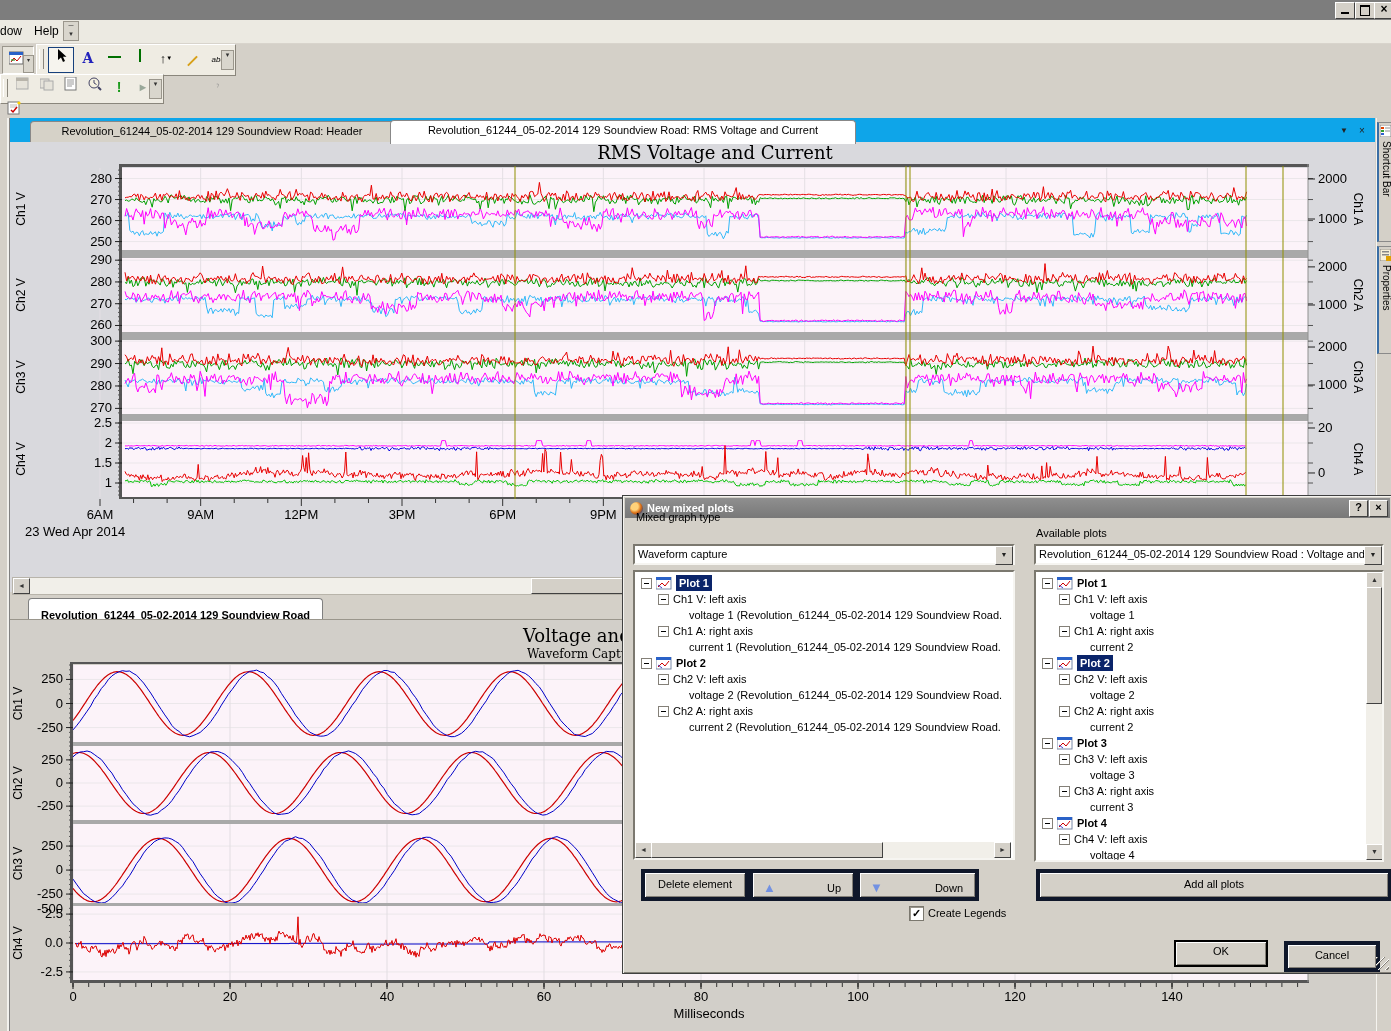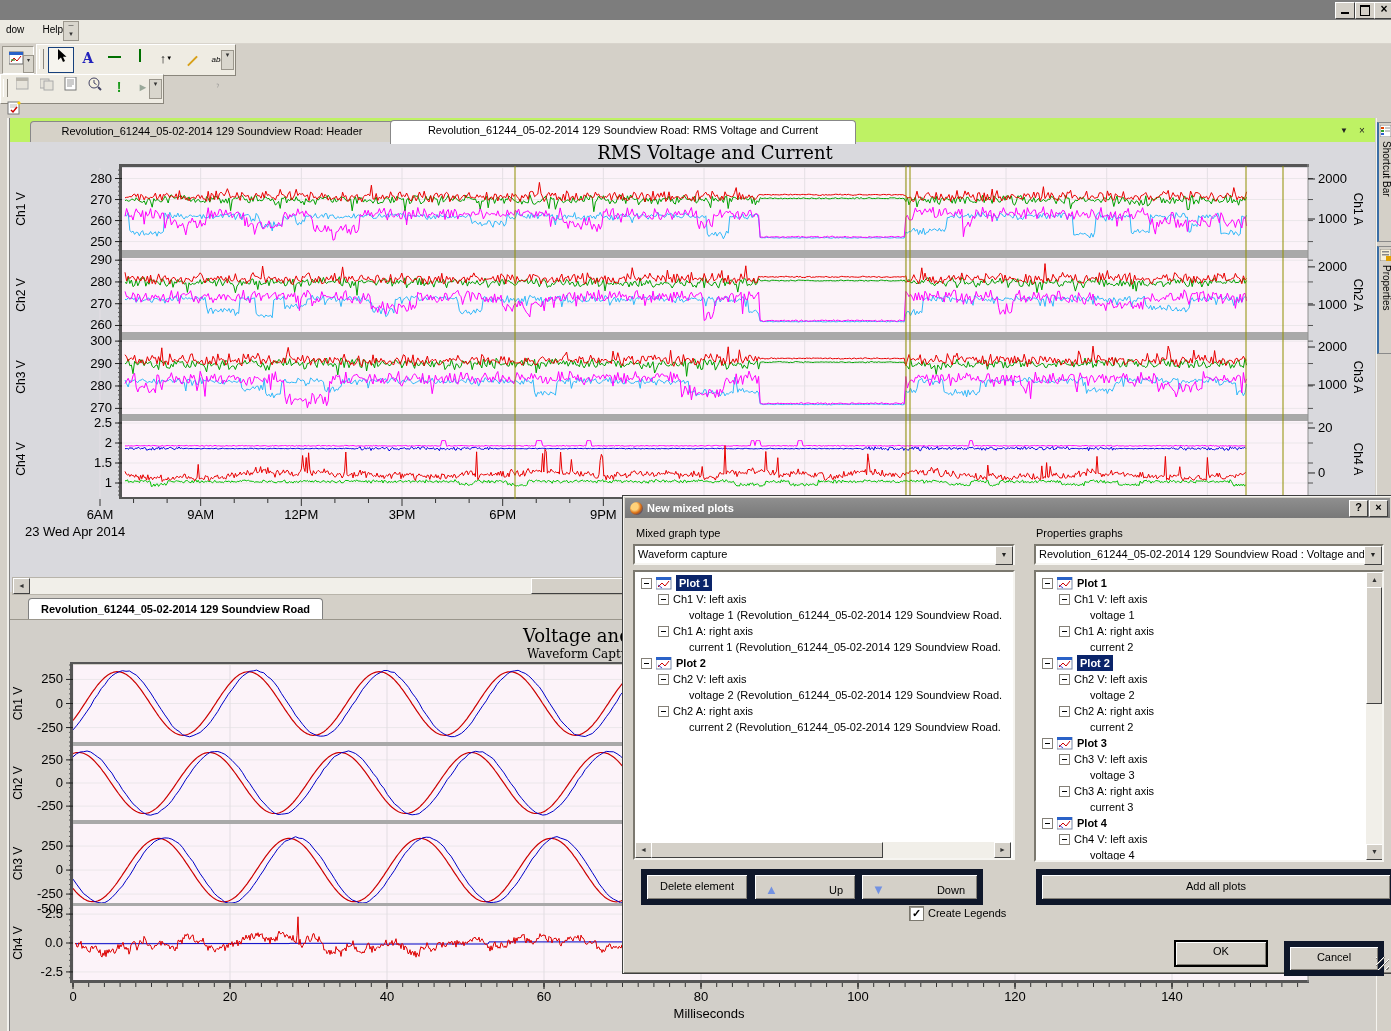--- a/index.html
+++ b/index.html
@@ -4,44 +4,44 @@
 <style>
   html,body{margin:0;padding:0}
   body{width:1391px;height:1031px;overflow:hidden;position:relative;background:#d4d0c8;
        font-family:"Liberation Sans",sans-serif;font-size:11px;color:#000;-webkit-font-smoothing:none}
   
   .titlebar{position:absolute;left:0;top:0;width:1391px;height:20px;background:#7d7d7d}
   .tbbtn{position:absolute;top:2px;width:18px;height:15px;background:#d4d0c8;
          border:1px solid;border-color:#fff #404040 #404040 #fff;text-align:center;
          font-size:10px;line-height:12px;font-weight:bold;color:#000}
   .menubar{position:absolute;left:0;top:20px;width:1391px;height:23px;background:#eceae2;border-bottom:1px solid #d8d4cc}
-  .menu-item{display:inline-block;padding:4px 9px 0 6px;font-size:10px}
+  .menu-item{display:inline-block;padding:4px 9px 0 0;font-size:12px}
   .ovf{position:absolute;width:14px;height:18px;background:#d9d6cd;border:1px solid #9a968c;
        text-align:center;font-size:7px;line-height:8px;color:#333}
   .toolwell{position:absolute;background:#e6e3da;border:1px solid;border-color:#9a968c #fff #fff #9a968c;}
   .tgroup{position:absolute;background:#efece3;border:1px solid;border-color:#fff #8a867c #8a867c #fff}
   .tbtn{display:inline-block;width:24px;height:24px;margin:2px 0 0 2px;text-align:center;line-height:22px;
         vertical-align:top;font-size:13px;color:#000}
   .tbtn.sel{border:1px solid #16407c;background:#f6f4ee;line-height:20px}
   .tbtn.small{width:22px;height:22px;line-height:20px}
   .grip{display:inline-block;width:3px;height:20px;margin:4px 2px 0 2px;border-left:1px solid #fff;border-right:1px solid #8a867c}
   
   .ledge{position:absolute;left:0;top:118px;width:9px;height:913px;background:#d4d0c8;
          border-right:1px solid #808080;box-shadow:inset -2px 0 0 #f2f1ed}
   .window{position:absolute;background:#d4d0c8}
-  .tabstrip{position:absolute;left:0;top:0;width:100%;height:24px;background:#bef264;border-bottom:1px solid #9a968c}
+  .tabstrip{position:absolute;left:0;top:0;width:100%;height:24px;background:#0ea5e9;border-bottom:1px solid #9a968c}
   .tab{position:absolute;top:3px;height:21px;font-size:11px;line-height:19px;text-align:center;
        border:1px solid #888;border-bottom:none;border-radius:4px 4px 0 0;background:#d6d2c8;
        padding:0 8px;white-space:nowrap;overflow:hidden}
   .tab.active{background:#fff;font-weight:normal;z-index:3;top:2px;height:23px}
   .stripbtn{position:absolute;top:7px;width:14px;height:13px;text-align:center;font-size:8px;line-height:12px;color:#222}
   .client1{position:absolute;left:0;top:24px;width:1365px;height:450px;background:#d9d9dd}
   .client2{position:absolute;left:0;top:22px;width:1365px;height:411px;background:#d2cfc9}
   .tab2{position:absolute;top:0;height:22px;background:#fff;border:1px solid #808080;border-bottom:none;
-        border-radius:4px 4px 0 0;font-weight:bold;font-size:11px;line-height:20px;padding:0 12px;white-space:nowrap}
+        border-radius:4px 4px 0 0;font-weight:bold;font-size:11px;line-height:20px;padding:6px 12px;white-space:nowrap}
   
   .sbh{position:absolute;height:16px;background:#f1efe9;border:1px solid #b8b4aa}
   .sbv{position:absolute;width:16px;background:#f1efe9}
   .sbbtn{position:absolute;width:15px;height:14px;background:#d4d0c8;border:1px solid;
          border-color:#fff #404040 #404040 #fff;text-align:center;font-size:7px;line-height:13px;color:#333}
   .sbthumb{position:absolute;background:#d4d0c8;border:1px solid;border-color:#fff #404040 #404040 #fff}
   
   .sidepanel{position:absolute;left:1376px;top:118px;width:15px;height:913px;background:#d4d0c8;border-left:1px solid #f4f3ef}
   .vtab{position:absolute;left:0;width:14px;background:#d4d0c8;border:1px solid #8a8a8a;border-left:2px solid #3a6ea5}
   .vtab .vlabel{position:absolute;left:0;top:18px;width:13px;writing-mode:vertical-rl;font-size:10px;white-space:nowrap}
@@ -62,21 +62,21 @@
                border-color:#fff #404040 #404040 #fff;text-align:center;font-size:7px;line-height:15px;color:#222}
   .treebox{position:absolute;background:#fff;border:2px solid;border-color:#7b786f #f6f5f1 #f6f5f1 #7b786f;box-sizing:border-box;overflow:hidden}
   .trow{height:16px;line-height:16px;white-space:nowrap;font-size:11px;position:relative}
   .expbox{display:inline-block;width:9px;height:9px;border:1px solid #848078;background:#fff;
           vertical-align:middle;margin-right:4px;position:relative}
   .expbox::before{content:"";position:absolute;left:2px;top:4px;width:5px;height:1px;background:#000}
   .plotico{display:inline-block;vertical-align:middle;margin-right:4px;width:16px;height:13px}
   .tlabel{display:inline-block;vertical-align:middle}
   .tlabel.bold{font-weight:bold}
   .tlabel.sel{background:#0a246a;color:#fff;padding:0 3px}
-  .w95btn{position:absolute;background:#d4d0c8;border:6px solid #0f172a;
+  .w95btn{position:absolute;background:#d4d0c8;border:4px solid #0f172a;
           box-shadow:inset 1px 1px 0 #fff,inset -1px -1px 0 #848078;
           font-size:11px;text-align:center;font-family:"Liberation Sans",sans-serif}
   .w95btn.def{border:2px solid #000}
   .btnarrow{position:absolute;left:10px;top:4px;font-size:13px;color:#7291e2}
   .chk{position:absolute;width:13px;height:13px;background:#fff;border:1px solid #7b786f;
        box-shadow:inset 1px 1px 0 #9a968c;font-size:11px;line-height:12px;text-align:center;font-weight:bold}
   .grip2{position:absolute;right:3px;bottom:3px;width:13px;height:13px;
          background:repeating-linear-gradient(135deg,#fff 0 1px,#848078 1px 2px,transparent 2px 5px)}
   svg text{user-select:none}
 </style>
@@ -730,22 +730,22 @@
   </div>
 
   <div class="dialog">
     <div class="dtitle">
       <span class="dico"></span>
       <span>New mixed plots</span>
     </div>
     <div class="dbtn" style="right:24px">?</div>
     <div class="dbtn" style="right:4px">×</div>
 
-    <div class="dlabel" style="left:13px;top:31px">Mixed graph type</div>
-    <div class="dlabel" style="left:413px;top:31px">Properties graphs</div>
+    <div class="dlabel" style="left:13px;top:15px">Mixed graph type</div>
+    <div class="dlabel" style="left:413px;top:31px">Available plots</div>
 
     <div class="combo" style="left:10px;top:48px;width:382px">
       <span class="ctext">Waveform capture</span>
       <span class="cbtn">▼</span>
     </div>
     <div class="combo" style="left:411px;top:48px;width:350px">
       <span class="ctext">Revolution_61244_05-02-2014 129 Soundview Road : Voltage and C</span>
       <span class="cbtn">▼</span>
     </div>
 

